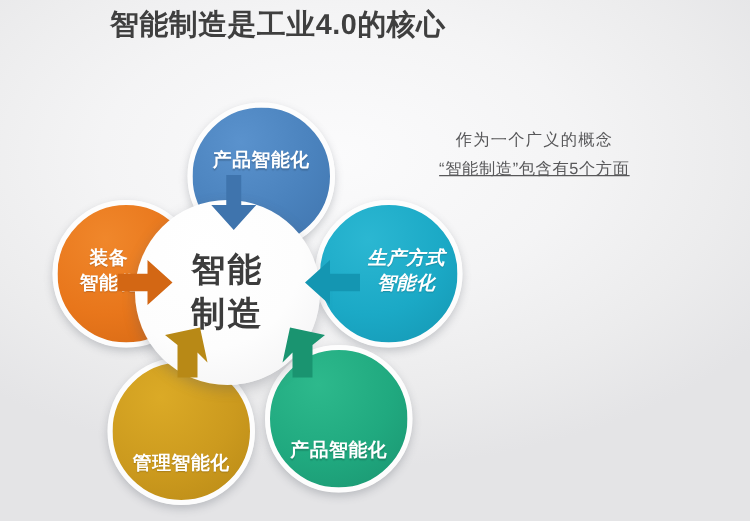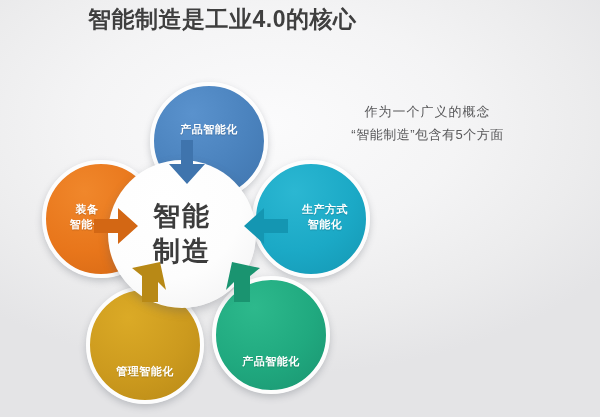--- a/index.html
+++ b/index.html
@@ -38,21 +38,21 @@
     top: 84px;
     width: 275px;
     font-size: 13px;
     color: #58585a;
     line-height: 1.75;
     text-align: center;
     white-space: nowrap;
     margin-top: 17px;
   }
   #subtitle .line1 { display: block; letter-spacing: 1px; }
-  #subtitle .line2 { display: block; letter-spacing: 0.5px; }
+  #subtitle .line2 { display: block; letter-spacing: 0.5px; text-decoration: underline; }
 
   
   #diagram {
     position: absolute;
     left: 30px;
     top: 78px;
     width: 360px;
     height: 325px;
   }
   .petal {
@@ -63,37 +63,38 @@
     box-sizing: border-box;
     border: 4px solid #fdfdfd;
     box-shadow: 0 3px 7px rgba(90,95,105,0.30);
     display: flex;
     align-items: center;
     justify-content: center;
     text-align: center;
   }
   .petal .plabel {
     color: #ffffff;
-    font-size: 11px;
+    font-size: 15px;
     font-weight: bold;
     line-height: 1.32;
     letter-spacing: 0.5px;
     text-shadow: 0 1px 1px rgba(0,0,0,0.18);
     white-space: pre-line;
   }
   
   #petal-product {
     left: 120px; top: 4px;
     background: radial-gradient(circle at 35% 25%, #5a92cd 0%, #4a82bd 55%, #3f74ad 100%);
   }
   #petal-product .plabel { transform: translateY(-12px); }
 
   #petal-production {
     left: 222px; top: 82px;
     background: radial-gradient(circle at 35% 25%, #2bb7d2 0%, #1ba9c6 55%, #1496b2 100%);
+    font-style: italic;
   }
   #petal-production .plabel { transform: translate(14px,-2px); }
 
   #petal-service {
     left: 182px; top: 198px;
     background: radial-gradient(circle at 35% 25%, #2db98c 0%, #20a97f 55%, #1a9470 100%);
   }
   #petal-service .plabel { transform: translateY(26px); }
 
   #petal-management {

